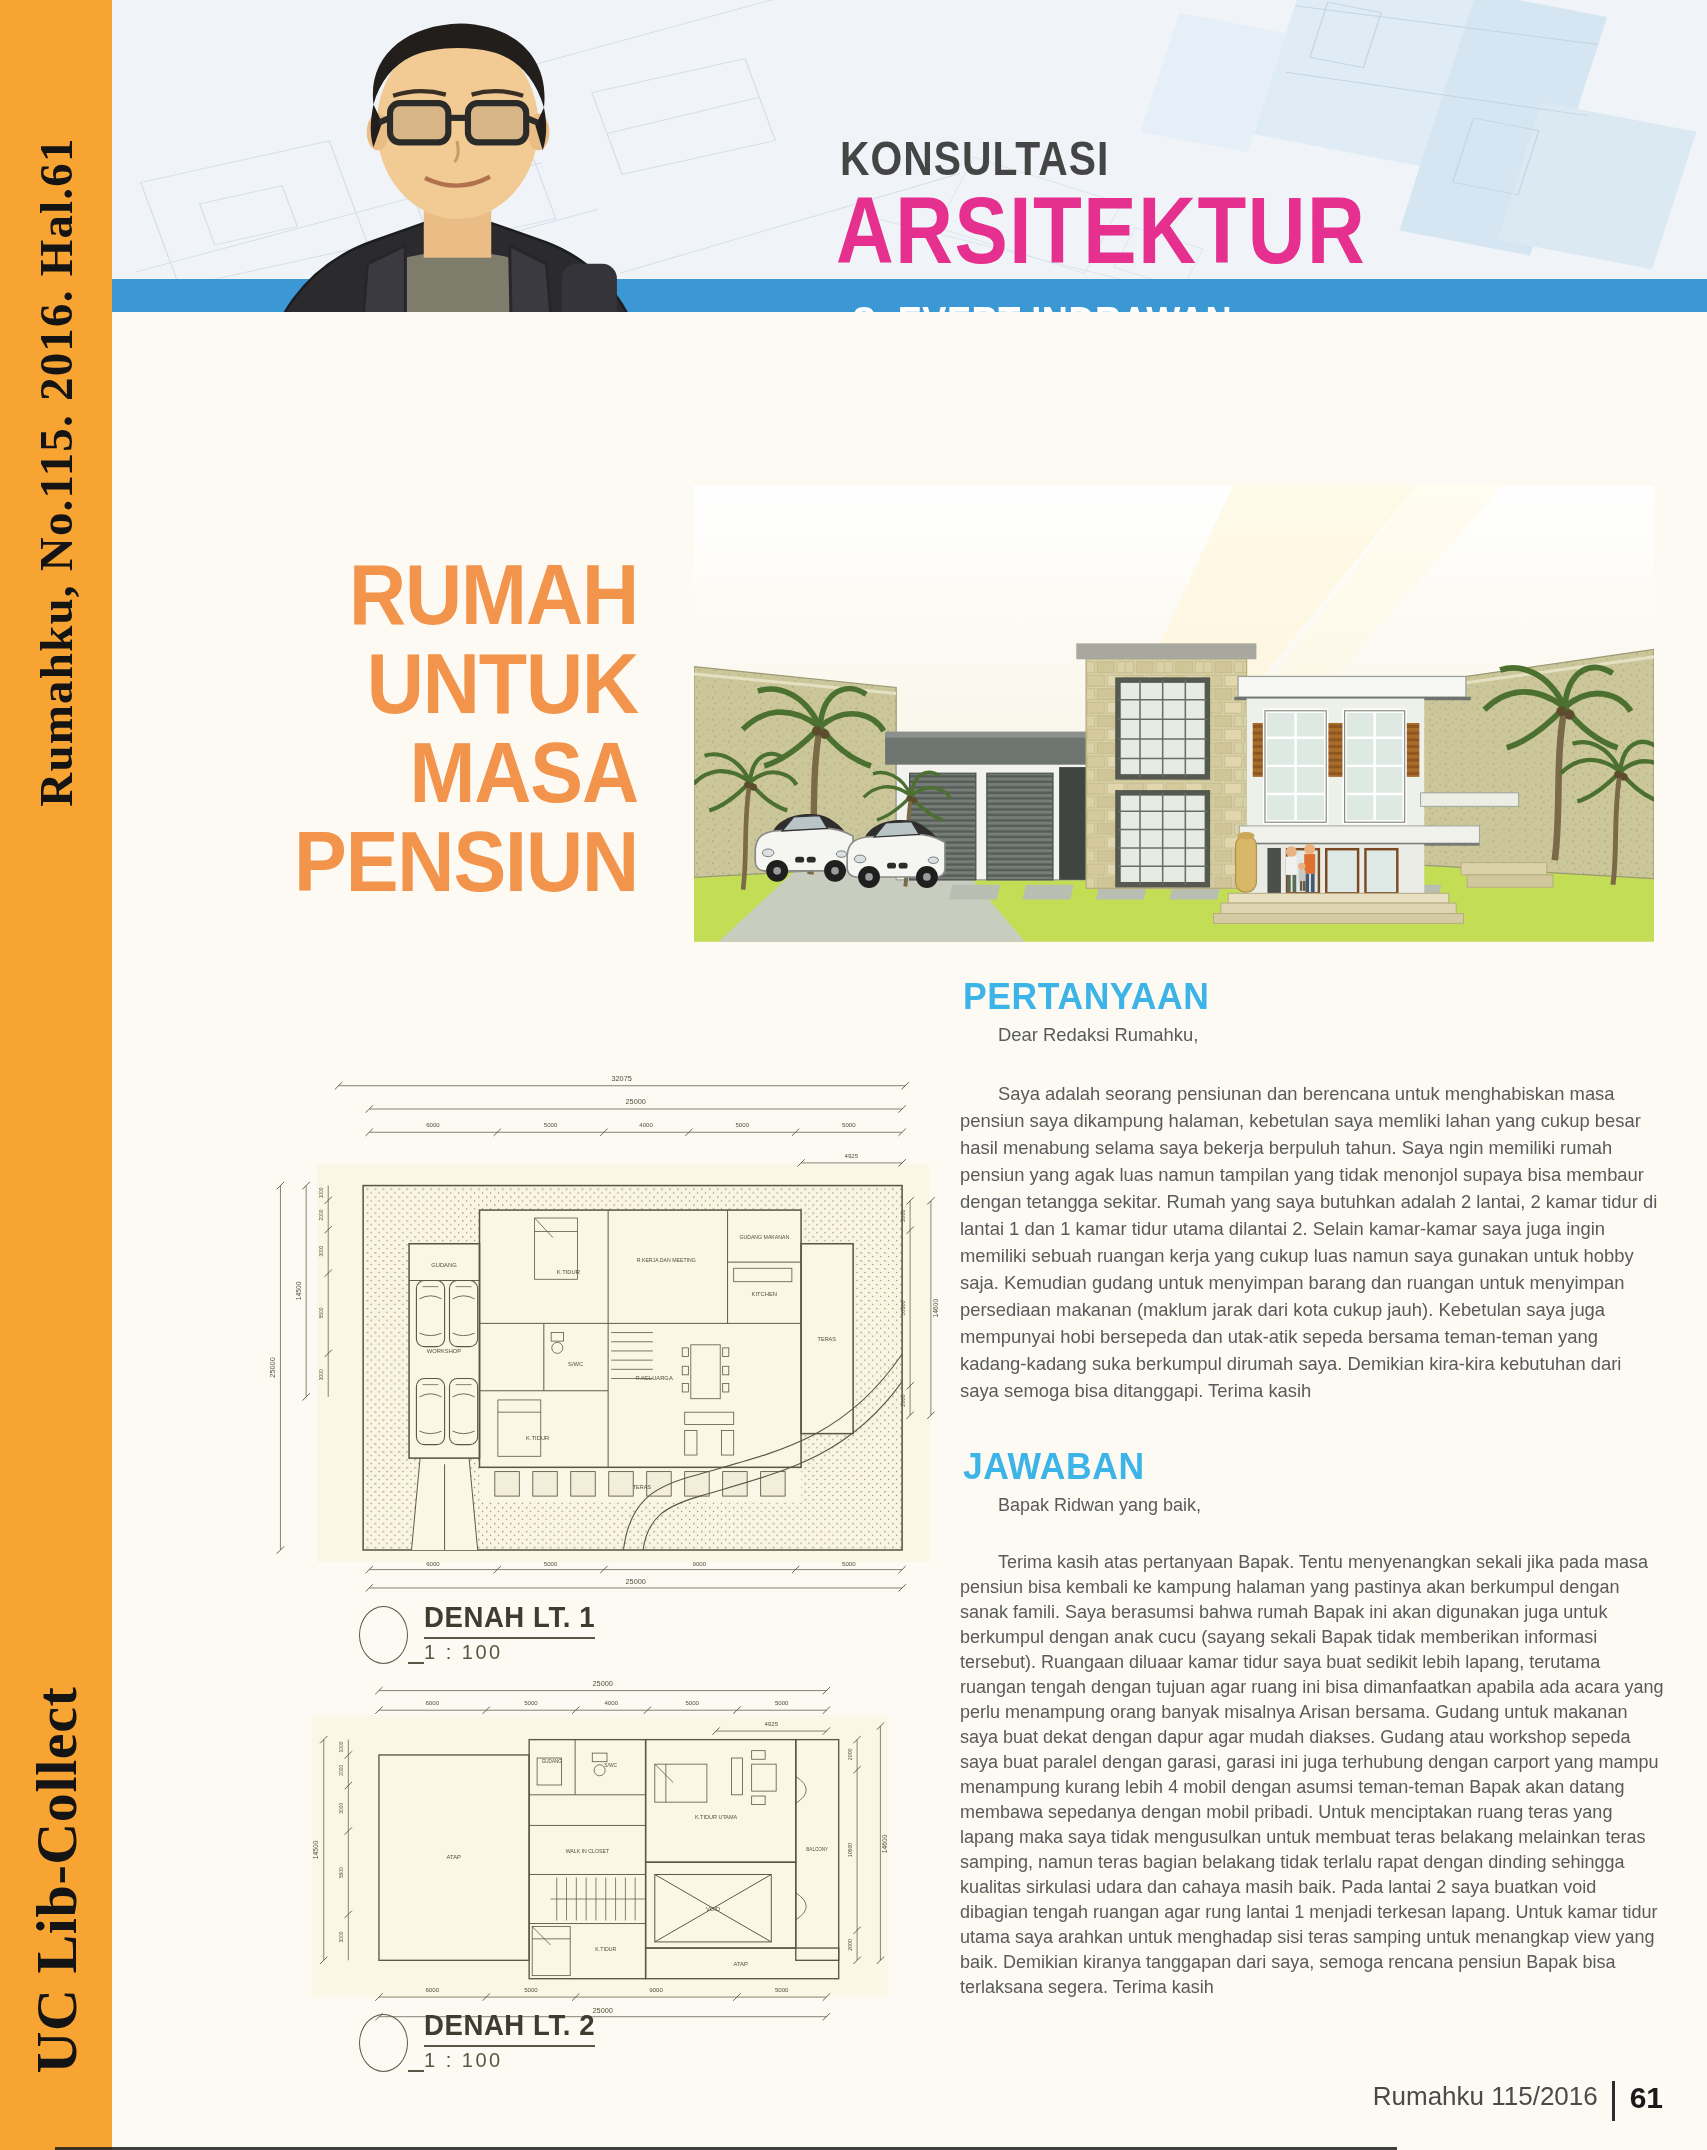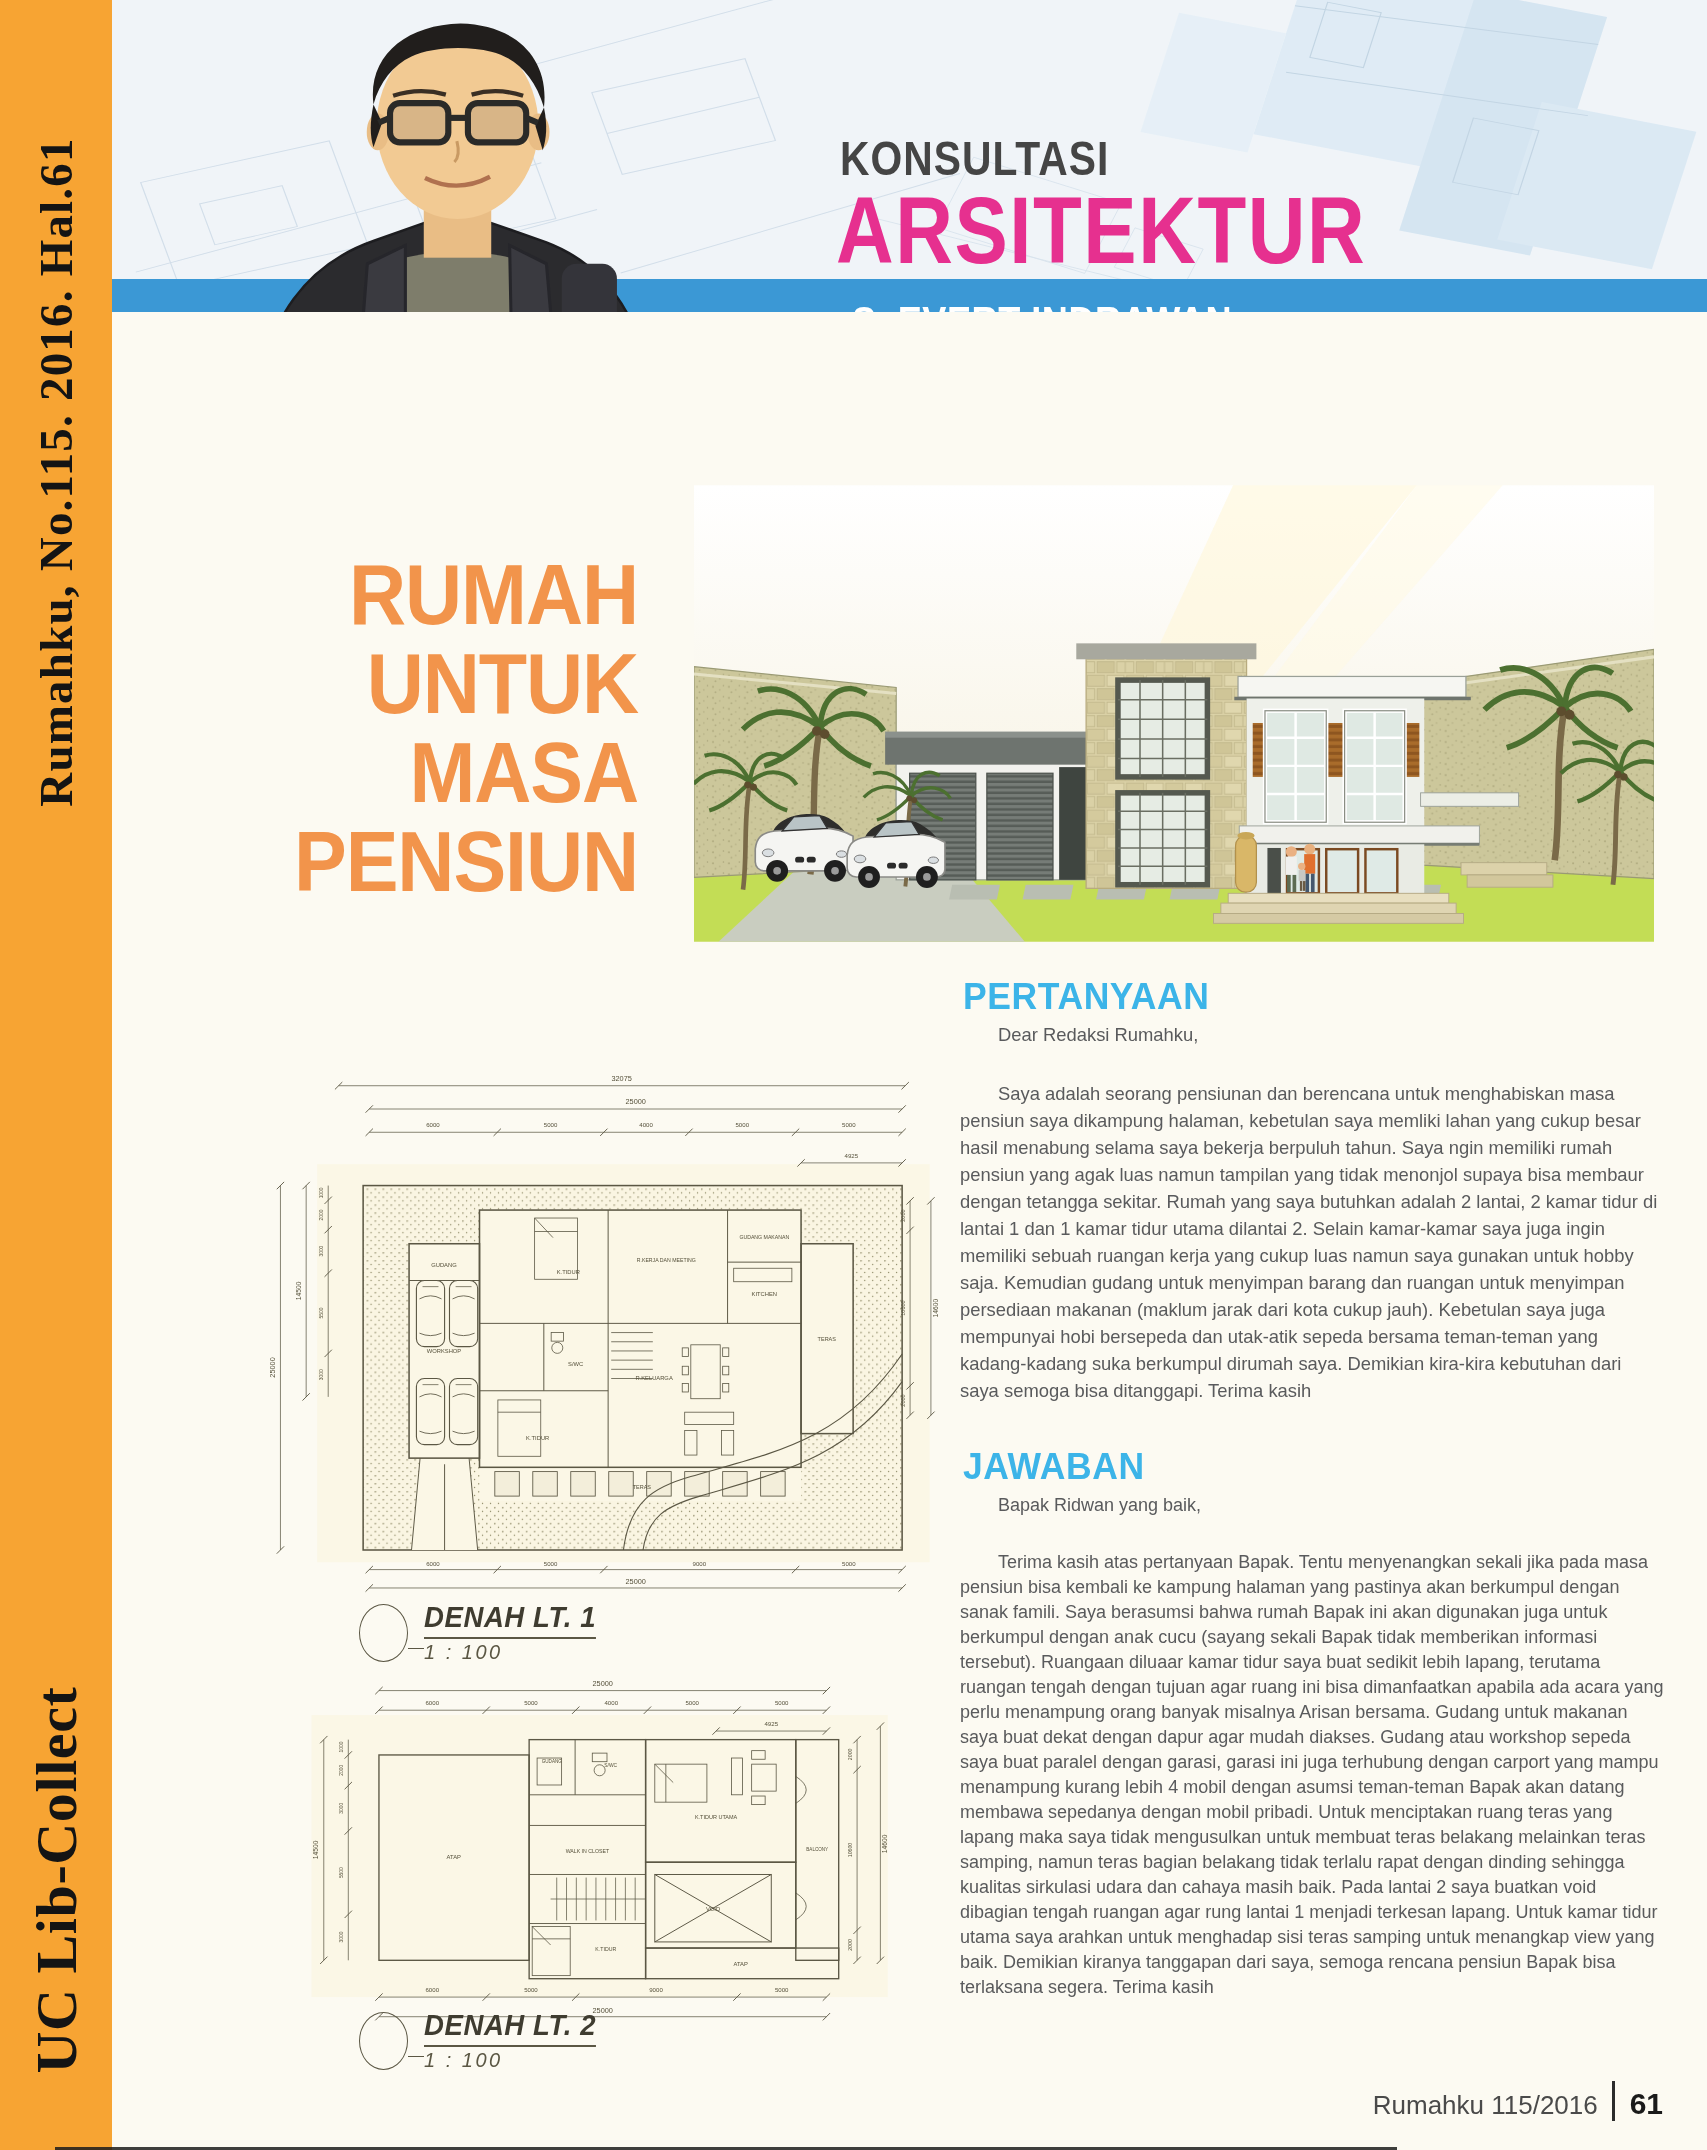--- a/index.html
+++ b/index.html
@@ -38,30 +38,30 @@
         transform:scaleX(.96);transform-origin:left top;}
   .qa-text{position:absolute;left:960px;width:704px;color:#595a5c;font-size:18.4px;line-height:27px;}
   .qa-text p{margin:0;}
   .qa-text .sal{padding-left:38px;}
   .qa-text .bod{text-indent:38px;margin-top:32px;}
   .sig{position:absolute;left:960px;width:704px;text-align:right;color:#3CB4E8;
        font-weight:bold;font-size:20px;}
   
   .plan1{position:absolute;left:262px;top:1060px;width:680px;height:539px;}
   .plan2{position:absolute;left:287px;top:1672px;width:613px;height:359px;}
-  .plan-label{position:absolute;display:flex;align-items:center;font-style:italic;}
+  .plan-label{position:absolute;display:flex;align-items:flex-end;}
   .pl-circle{width:47px;height:56px;border:1.8px solid #5b5744;border-radius:50%;flex:none;}
   .pl-conn{width:16px;height:1.8px;background:#5b5744;margin-top:32px;flex:none;}
   .pl-text .t{font-size:29px;font-weight:bold;color:#3f3c30;letter-spacing:0.6px;
               border-bottom:2.5px solid #5b5744;padding-bottom:2.5px;transform:scaleX(.95);transform-origin:left top;}
   .pl-text .s{font-size:20px;color:#5b5744;margin-top:2.5px;letter-spacing:2.5px;}
   .plan-label-1{left:359px;top:1601px;}
   .plan-label-2{left:359px;top:2009px;}
   
-  .footer{position:absolute;right:45px;top:2081px;display:flex;align-items:flex-end;}
+  .footer{position:absolute;right:45px;top:2081px;display:flex;align-items:flex-start;}
   .footer .iss{font-size:26px;color:#4a4a4a;}
   .footer .bar{width:2.5px;height:40px;background:#2b2b2b;margin:0 14.7px;}
   .footer .pg{font-size:30px;font-weight:bold;color:#1a1a1a;}
   .scanline{position:absolute;left:55px;top:2147px;width:1342px;height:3.1px;background:#1c1c1c;opacity:.85;}
   
   text{font-family:"Liberation Sans",sans-serif;}
   .dln{stroke:#5b5744;stroke-width:1.2;}
   .wl{stroke:#5b5744;fill:none;}
   .dt{fill:#55503a;}
 </style>

